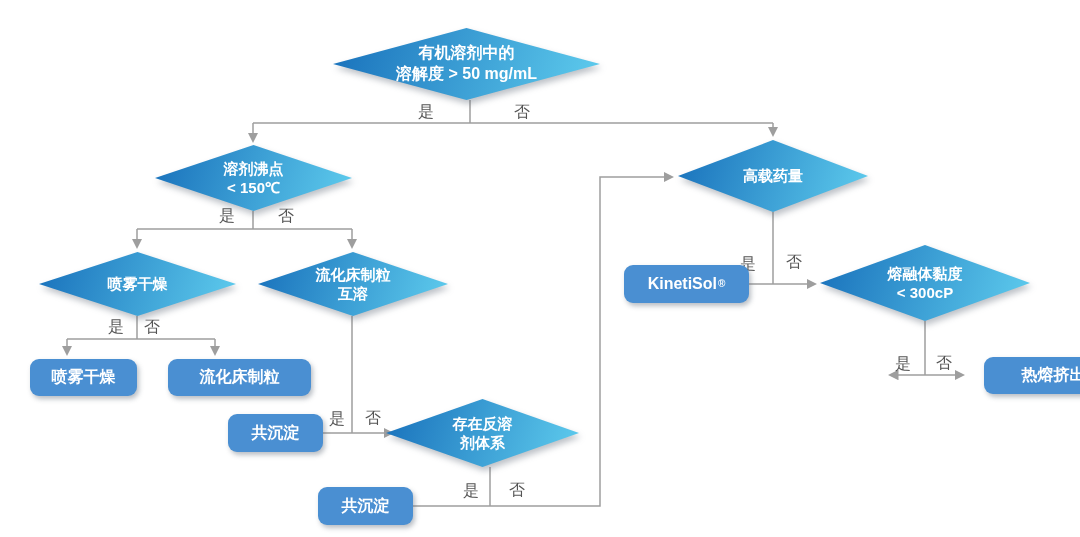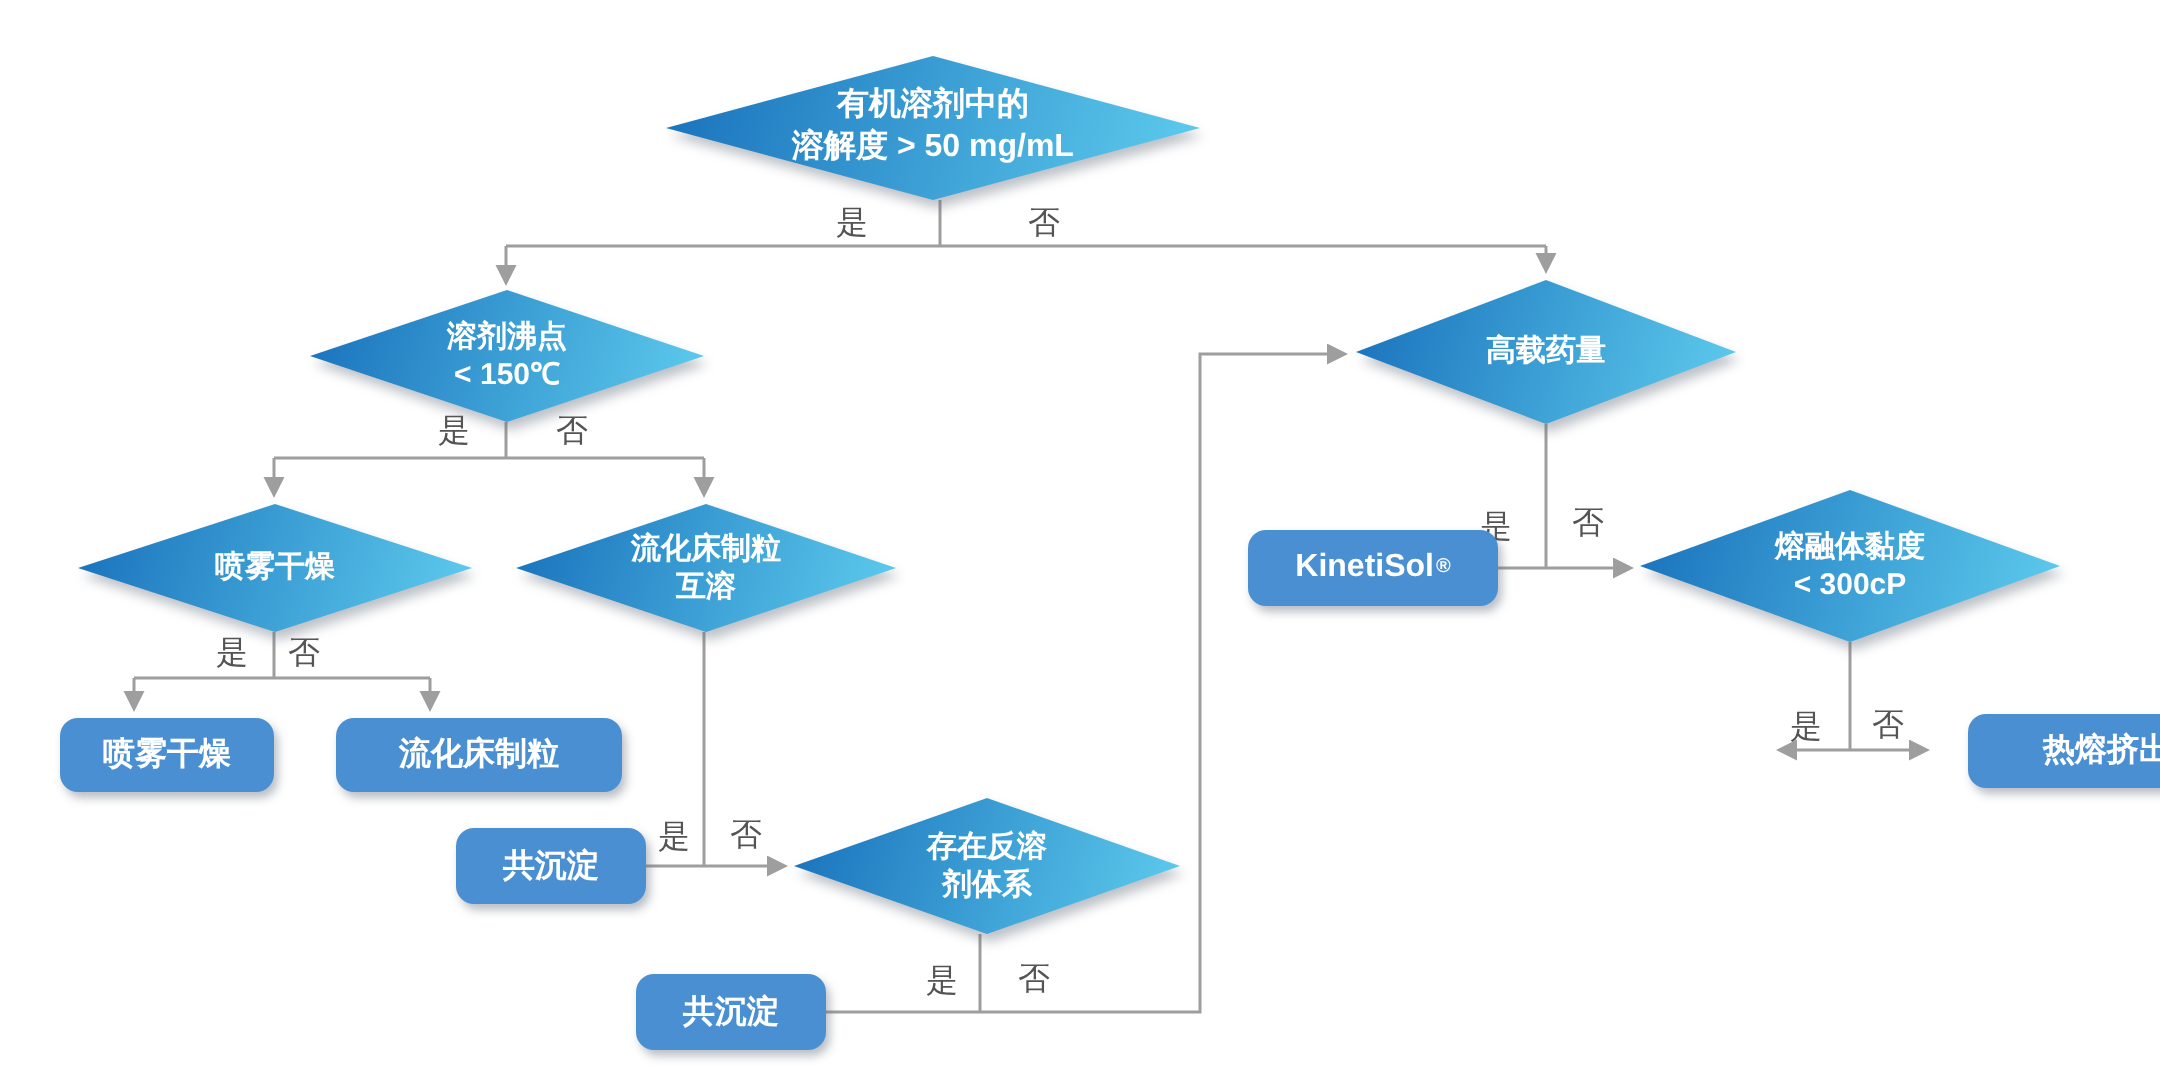--- a/index.html
+++ b/index.html
@@ -96,21 +96,21 @@
     <div class="shape"></div>
     <div class="txt">喷雾干燥</div>
   </div>
 
   <div class="diamond" style="left:258px;top:252px;width:190px;height:64px;">
     <div class="shape"></div>
     <div class="txt">流化床制粒
 互溶</div>
   </div>
 
-  <div class="diamond" style="left:397px;top:399px;width:193px;height:68px;">
+  <div class="diamond" style="left:386px;top:399px;width:193px;height:68px;">
     <div class="shape"></div>
     <div class="txt">存在反溶
 剂体系</div>
   </div>
 
   <div class="diamond" style="left:678px;top:140px;width:190px;height:72px;">
     <div class="shape"></div>
     <div class="txt">高载药量</div>
   </div>
 

